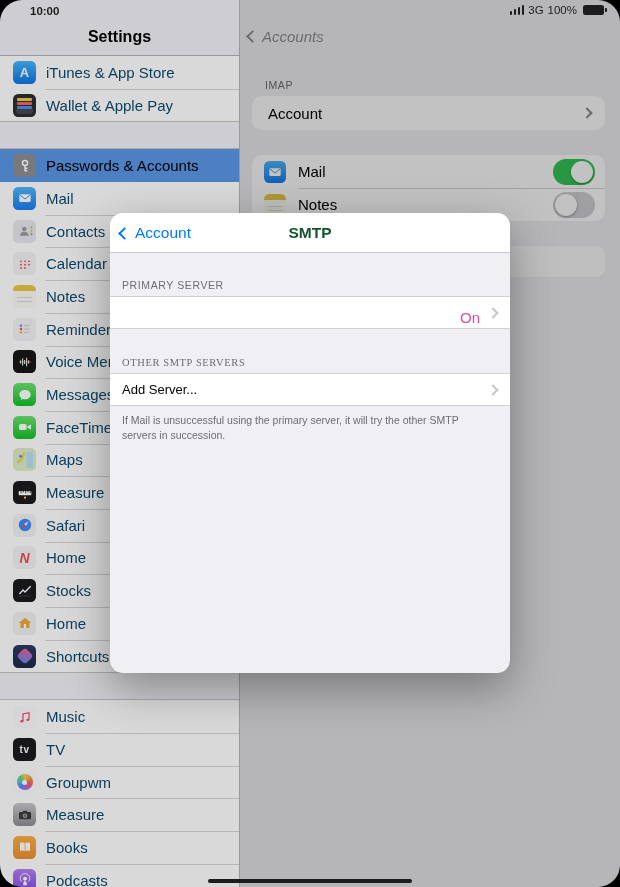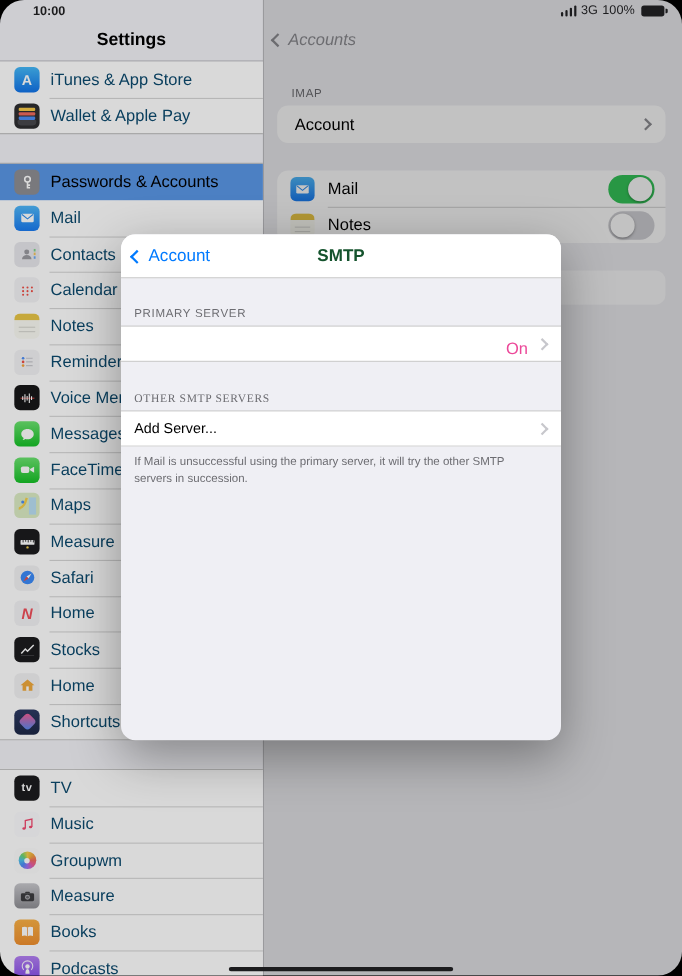--- a/index.html
+++ b/index.html
@@ -298,34 +298,34 @@
           </div>
           <div class="srow">
             <span class="icon" style="background: linear-gradient(rgb(44, 58, 99), rgb(29, 39, 70));">
               <span class="sq"></span>
             </span>
             <span class="slabel">Shortcuts</span>
           </div>
         </div>
         <div class="group">
           <div class="srow">
-            <span class="icon" style="background: rgb(27, 27, 29);">
-              <b class="gtv">tv</b>
-            </span>
-            <span class="slabel">TV</span>
-          </div>
-          <div class="srow">
             <span class="icon" style="background: rgb(252, 252, 254);">
               <svg viewBox="0 0 24 24" width="16" height="16">
                 <path d="M9 18.2 V7.5 l9-2 v10.7" stroke="#f2486e" stroke-width="1.8" fill="none"></path>
                 <ellipse cx="7.2" cy="18.3" rx="2.2" ry="1.8" fill="#f2486e"></ellipse>
                 <ellipse cx="16.2" cy="16.3" rx="2.2" ry="1.8" fill="#f2486e"></ellipse>
               </svg>
             </span>
             <span class="slabel">Music</span>
+          </div>
+          <div class="srow">
+            <span class="icon" style="background: rgb(27, 27, 29);">
+              <b class="gtv">tv</b>
+            </span>
+            <span class="slabel">TV</span>
           </div>
           <div class="srow">
             <span class="icon" style="background: rgb(253, 253, 253);">
               <span class="fl"></span>
             </span>
             <span class="slabel">Groupwm</span>
           </div>
           <div class="srow">
             <span class="icon" style="background: linear-gradient(rgb(199, 199, 204), rgb(142, 142, 147));">
               <svg viewBox="0 0 24 24" width="16" height="16">

